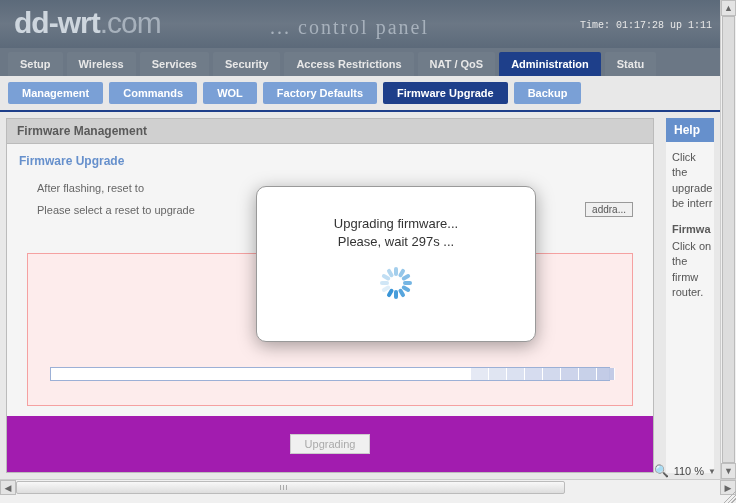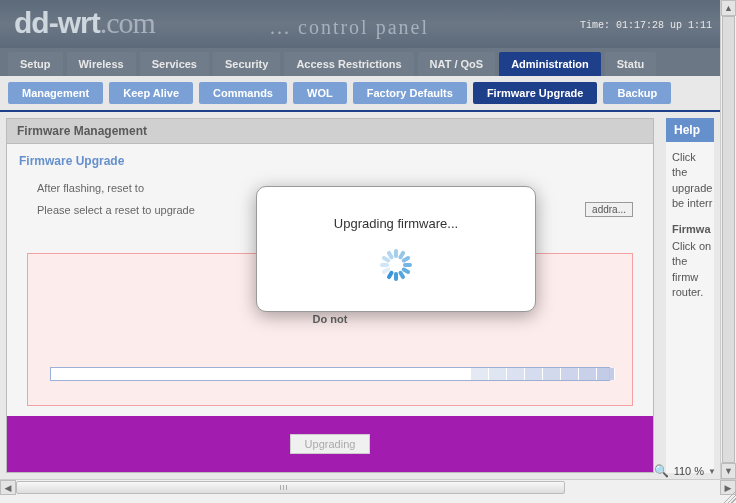--- a/index.html
+++ b/index.html
@@ -4,21 +4,21 @@
 <style>
   * { box-sizing: border-box; margin: 0; padding: 0; font-family: Verdana, Arial, sans-serif; }
   html, body { width: 736px; height: 503px; overflow: hidden; background: #fff; }
   .viewport { width: 736px; height: 503px; position: relative; background: #fff; }
   .scroll-area { position: absolute; inset: 0 16px 24px 0; overflow: hidden; }
 
   
   .hdr { position: relative; height: 48px; background: linear-gradient(#5c6a7a 0%, #6b7785 50%, #5c6a7a 100%); }
   .time { position: absolute; right: 8px; top: 20px; font-size: 10px; color: #e8e8e8; font-family: "Courier New", monospace; }
   .logo { position: absolute; left: 14px; top: 6px; font-size: 30px; font-weight: bold; letter-spacing: -1px; color: #ced6de; }
-  .logo .thin { font-weight: normal; color: #a7b1bc; font-family: Liberation Serif, serif; }
+  .logo .thin { font-weight: normal; color: #a7b1bc; }
   .tagline { position: absolute; left: 270px; top: 16px; font-size: 20px; color: #a7b1bc; font-family: Georgia, serif; letter-spacing: 2px; }
 
   
   .tabs1 { display: flex; align-items: flex-end; gap: 4px; background: #6b7785; padding: 0 8px; height: 28px; }
   .tab1 { padding: 6px 12px; color: #e8e8e8; font-size: 11px; font-weight: bold; background: rgba(255,255,255,.04); border-radius: 2px 2px 0 0; }
   .tab1.active { background: #1e3f8a; color: #fff; }
 
   
   .tabs2 { display: flex; align-items: center; gap: 6px; background: #e8e8e8; padding: 6px 8px; border-bottom: 2px solid #1e3f8a; }
   .tab2 { padding: 5px 14px; color: #fff; font-size: 11px; font-weight: bold; background: #7aa0d6; border-radius: 2px; }
@@ -42,21 +42,21 @@
 
   .warn-box { margin: 10px 20px; border: 1px solid #f5a1a1; background: #fdecec; padding: 40px 20px 24px; text-align: center; }
   .warn-text { font-size: 11px; color: #666; font-weight: bold; line-height: 1.5; }
   .progress { margin: 40px auto 0; width: 560px; height: 14px; border: 1px solid #9cb0d6; background: #fff; position: relative; }
   .progress-seg { position: absolute; top: 0; bottom: 0; background: #bfc9e6; border-right: 1px solid #fff; width: 18px; }
 
   .submit-row { text-align: center; padding: 18px; background: #a21caf; }
   .btn-disabled { font-size: 11px; color: #aaa; padding: 3px 14px; background: #f0f0f0; border: 1px solid #ccc; }
 
   
-  .modal { position: absolute; left: 256px; top: 186px; width: 280px; height: 126px; background: #fff; border: 1px solid #999; border-radius: 10px; box-shadow: 0 4px 18px rgba(0,0,0,.35); text-align: center; padding-top: 28px; }
+  .modal { position: absolute; left: 256px; top: 186px; width: 280px; height: 156px; background: #fff; border: 1px solid #999; border-radius: 10px; box-shadow: 0 4px 18px rgba(0,0,0,.35); text-align: center; padding-top: 28px; }
   .modal-text { font-size: 13px; color: #333; line-height: 1.4; margin-bottom: 16px; }
   .spinner { width: 32px; height: 32px; margin: 6px auto 0; position: relative; }
   .spinner span { position: absolute; left: 14px; top: 0; width: 4px; height: 9px; border-radius: 2px; background: #2a8dd4; transform-origin: 2px 16px; }
 
   
   .vscroll { position: absolute; right: 0; top: 0; bottom: 24px; width: 16px; background: #f0f0f0; border-left: 1px solid #ccc; }
   .vscroll .btn { height: 16px; background: #e4e4e4; border: 1px solid #bdbdbd; display: flex; align-items: center; justify-content: center; font-size: 9px; color: #666; }
   .vscroll .track { position: absolute; top: 16px; bottom: 16px; left: 0; right: 0; }
   .vscroll .thumb { position: absolute; left: 1px; right: 1px; top: 0; height: 100%; background: #ddd; border: 1px solid #bbb; }
   .vscroll .btn.dn { position: absolute; bottom: 0; left: 0; right: 0; }
@@ -94,21 +94,20 @@
         <div class="tab1">Wireless</div>
         <div class="tab1">Services</div>
         <div class="tab1">Security</div>
         <div class="tab1">Access Restrictions</div>
         <div class="tab1">NAT / QoS</div>
         <div class="tab1 active">Administration</div>
         <div class="tab1">Statu</div>
       </div>
     <div class="tabs2" id="tabs2">
         <div class="tab2">Management</div>
-        <div class="tab2">Keep Alive</div>
         <div class="tab2">Commands</div>
         <div class="tab2">WOL</div>
         <div class="tab2">Factory Defaults</div>
         <div class="tab2 active">Firmware Upgrade</div>
         <div class="tab2">Backup</div>
       </div>
 
     <div class="content">
       <div class="main">
         <div class="section-title">Firmware Management</div>
@@ -154,20 +153,21 @@
              <span>Click on the firmw router.</span></p>
         </div>
       </div>
     </div>
 
   </div>
 
   <div class="modal">
     <div class="modal-text">
       <span>Upgrading firmware...</span><br>
+      <span>Please, wait 297s ...</span>
     </div>
     <div class="spinner" id="spinner">
         <span style="transform: rotate(0deg); opacity: 0.43;"></span>
         <span style="transform: rotate(30deg); opacity: 0.5;"></span>
         <span style="transform: rotate(60deg); opacity: 0.57;"></span>
         <span style="transform: rotate(90deg); opacity: 0.65;"></span>
         <span style="transform: rotate(120deg); opacity: 0.72;"></span>
         <span style="transform: rotate(150deg); opacity: 0.79;"></span>
         <span style="transform: rotate(180deg); opacity: 0.86;"></span>
         <span style="transform: rotate(210deg); opacity: 0.93;"></span>

